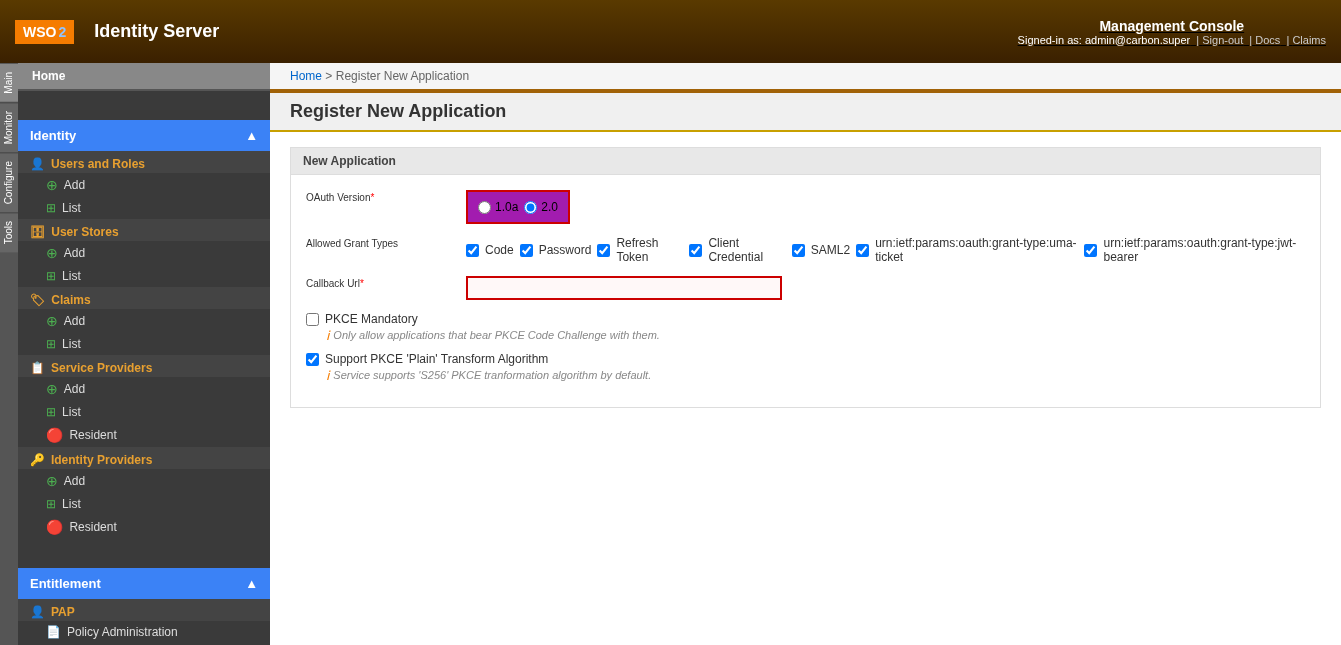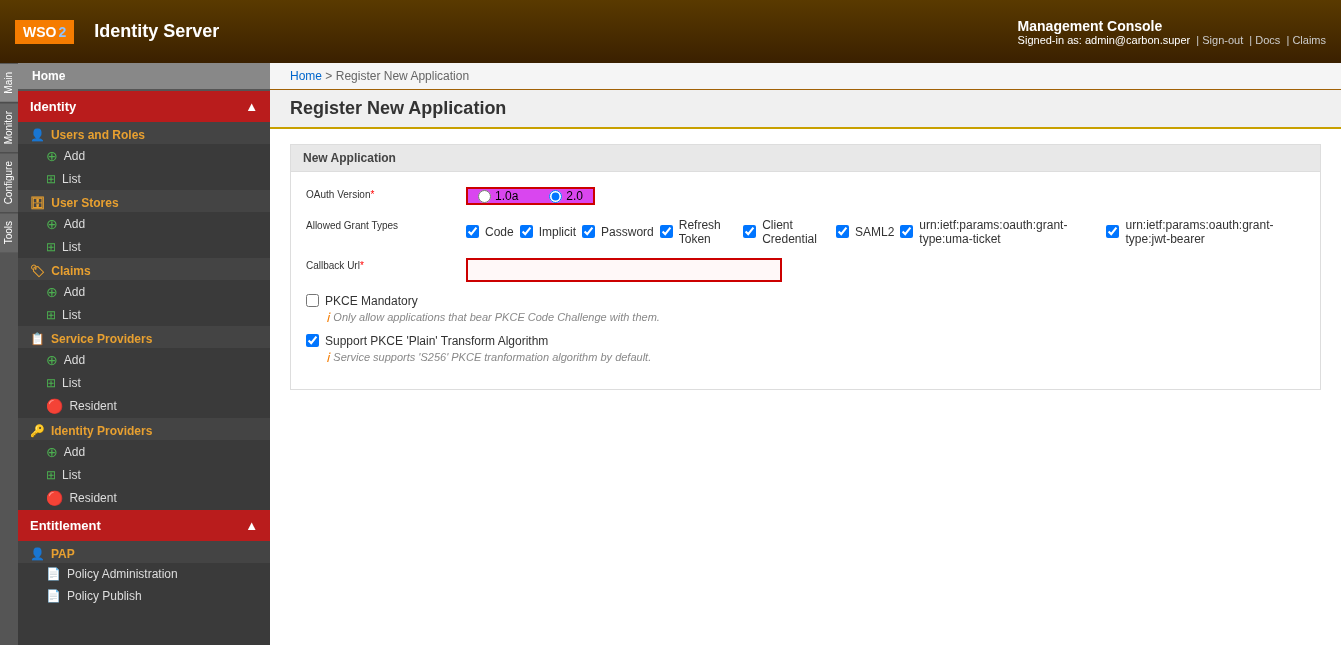--- a/index.html
+++ b/index.html
@@ -36,21 +36,22 @@
     }
     .logo-badge .two {
       color: #90c3ff;
     }
     .logo-text {
       color: white;
       font-size: 18px;
       font-weight: bold;
     }
     .header-right {
-      text-align: left;
+      text-align: center;
+      text-decoration: underline;
     }
     .header-right .mgmt-title {
       color: white;
       font-size: 14px;
       font-weight: bold;
     }
     .header-right .signed-in {
       color: #ccc;
       font-size: 11px;
     }
@@ -88,29 +89,30 @@
     
     .sidebar {
       width: 252px;
       background: #3a3a3a;
       overflow-y: auto;
       flex-shrink: 0;
       display: flex;
       flex-direction: column;
     }
     .sidebar-section-header {
-      background: #b91c1c;
+      background: #3b82f6;
       color: white;
       padding: 8px 12px;
       font-size: 13px;
       font-weight: bold;
       display: flex;
       align-items: center;
       justify-content: space-between;
       cursor: pointer;
+      margin-top: 29px;
     }
     .sidebar-group-label {
       color: #e8a030;
       padding: 6px 12px 2px 12px;
       font-size: 12px;
       font-weight: bold;
       background: #444;
       display: flex;
       align-items: center;
       gap: 6px;
@@ -131,21 +133,21 @@
 
     
     .main-content {
       flex: 1;
       background: white;
       overflow-y: auto;
       padding: 0;
     }
     .breadcrumb-bar {
       background: #f5f5f5;
-      border-bottom: 1px solid #a16207;
+      border-bottom: 4px solid #a16207;
       padding: 6px 20px;
       font-size: 12px;
       color: #666;
     }
     .breadcrumb-bar a { color: #0066cc; text-decoration: none; }
     .page-title-bar {
       background: #f0f0f0;
       border-bottom: 2px solid #c8a000;
       padding: 8px 20px;
     }
@@ -186,23 +188,23 @@
       flex-shrink: 0;
     }
     .form-label .required { color: red; }
     .form-controls {
       flex: 1;
     }
     .oauth-version-box {
       border: 2px solid #cc0000;
       display: inline-flex;
       align-items: center;
-      gap: 31px;
-      padding: 0 10px;
-      background: #d946ef;
+      gap: 6px;
+      padding: 8px 10px;
+      background: #a21caf;
     }
     .radio-option {
       display: flex;
       align-items: center;
       gap: 4px;
       font-size: 12px;
     }
     .grant-types-col {
       display: flex;
       flex-direction: row;
@@ -422,24 +424,20 @@
 
           <div class="form-row">
             <div class="form-label">Allowed Grant Types</div>
             <div class="form-controls grant-types-col">
               <label class="checkbox-row">
                 <input type="checkbox" checked="" style="">
                 <span>Code</span>
               </label>
               <label class="checkbox-row">
                 <input type="checkbox" checked="" style="">
-                <span>Implicit</span>
-              </label>
-              <label class="checkbox-row">
-                <input type="checkbox" checked="" style="">
                 <span>Password</span>
               </label>
               <label class="checkbox-row">
                 <input type="checkbox" checked="" style="">
                 <span>Refresh Token</span>
               </label>
               <label class="checkbox-row">
                 <input type="checkbox" checked="" style="">
                 <span>Client Credential</span>
               </label>

